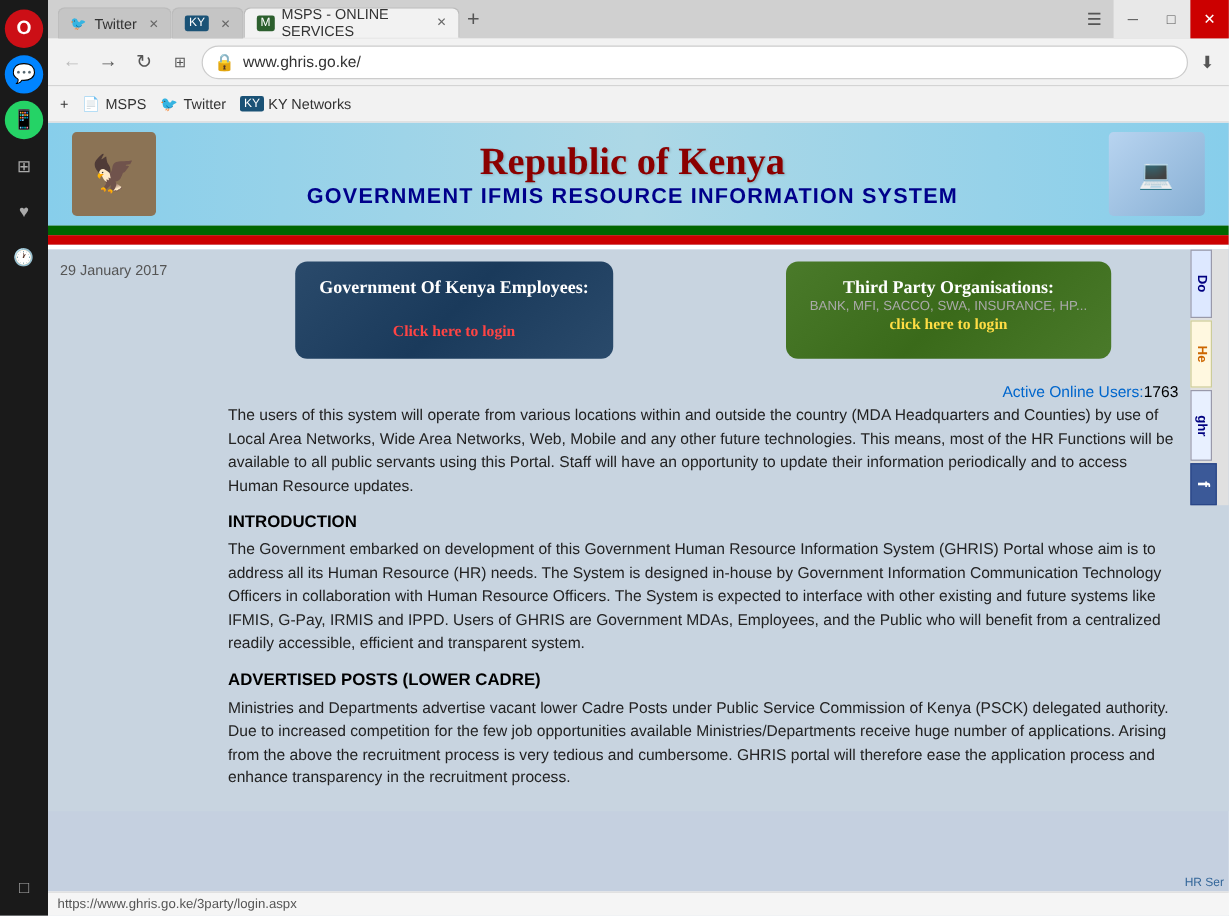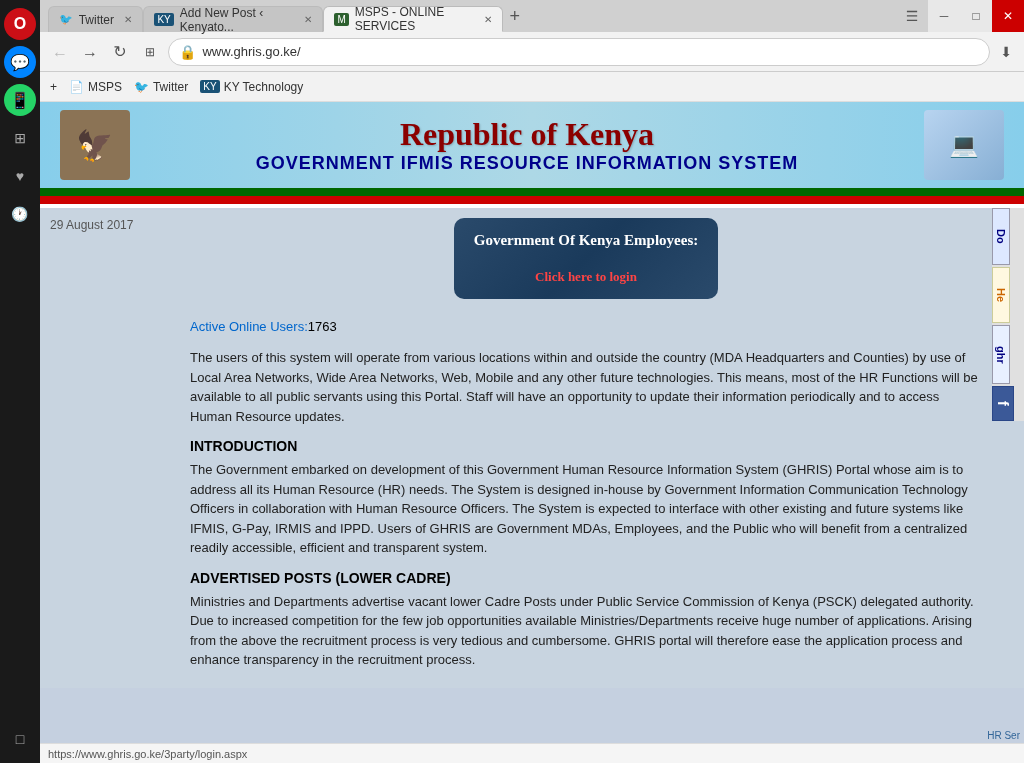--- a/index.html
+++ b/index.html
@@ -236,23 +236,23 @@
       color: #ff4444;
       font-size: 13px;
       font-weight: bold;
       text-decoration: none;
       font-family: Liberation Serif, serif;
     }
     .third .login-btn-link { color: #ffdd44; }
 
     
     .active-users {
-      text-align: left;
+      text-align: right;
       font-size: 13px;
-      margin-bottom: 14px;
+      margin-bottom: 2px;
       color: #0066cc;
     }
     .active-users span { color: #000; }
 
     
     .section-title {
       font-weight: bold;
       font-size: 14px;
       color: #000;
       margin-bottom: 6px;
@@ -317,21 +317,20 @@
 <div style="position: absolute; left: 40px; top: 0; right: 0; z-index: 5;">
 
   <div class="tab-bar" style="position: relative; padding-right: 80px;">
     <div class="tab">
       <span class="tab-icon">🐦</span>
       <span>Twitter</span>
       <span class="tab-close">✕</span>
     </div>
     <div class="tab">
       <span class="tab-icon" style="font-size:10px; background:#1a5276; color:#fff; padding:1px 3px; border-radius:2px;">KY</span>
-      <span>Add New Post ‹ Kenyato...</span>
       <span class="tab-close">✕</span>
     </div>
     <div class="tab active">
       <span class="tab-icon" style="font-size:10px; background:#2c5f2e; color:#fff; padding:1px 3px; border-radius:2px;">M</span>
       <span>MSPS - ONLINE SERVICES</span>
       <span class="tab-close">✕</span>
     </div>
     <span class="tab-new">+</span>
 
     <div class="window-controls">
@@ -359,21 +358,21 @@
     <span class="bookmark-item">
       <span>📄</span>
       <span>MSPS</span>
     </span>
     <span class="bookmark-item">
       <span>🐦</span>
       <span>Twitter</span>
     </span>
     <span class="bookmark-item">
       <span style="font-size:10px; background:#1a5276; color:#fff; padding:1px 3px; border-radius:2px;">KY</span>
-      <span>KY Technology</span>
+      <span>KY Networks</span>
     </span>
   </div>
 </div>
 
 <div class="main-content">
 
   <div class="site-header">
     <div class="site-header-left">
       <div class="coat-of-arms">🦅</div>
     </div>
@@ -398,31 +397,36 @@
       <div style="background: #fff8e0; border: 1px solid #cc9; padding: 20px 2px; font-size: 11px; font-weight: bold; text-align: center; cursor: pointer; writing-mode: vertical-rl; color: #cc6600; margin-bottom: 2px;">He</div>
       <div style="background: #e8f0ff; border: 1px solid #99a; padding: 20px 2px; font-size: 11px; font-weight: bold; text-align: center; cursor: pointer; writing-mode: vertical-rl; color: #000080; margin-bottom: 2px;">ghr</div>
       <div style="background: #3b5998; border: 1px solid #2a4687; padding: 14px 2px; font-size: 14px; font-weight: bold; text-align: center; cursor: pointer; writing-mode: vertical-rl; color: #fff;">f</div>
     </div>
 
     <div style="flex: 1; padding: 10px; padding-right: 42px; background: #c8d4e0;">
 
       <div style="display: flex; gap: 10px;">
 
         <div style="width: 130px; font-size: 12px; color: #555; flex-shrink: 0;">
-          <span>29 August 2017</span>
+          <span>29 January 2017</span>
         </div>
 
         <div style="flex: 1;">
 
           <div class="login-buttons">
             <div class="login-btn gov">
               <div class="login-btn-title">Government Of Kenya Employees:</div>
               <br>
               <span class="login-btn-link">Click here to login</span>
             </div>
+            <div class="login-btn third">
+              <div class="login-btn-title">Third party organisations:</div>
+              <div class="login-btn-subtitle">BANK, MFI, SACCO, SWA, INSURANCE, HP...</div>
+              <span class="login-btn-link">click here to login</span>
+            </div>
           </div>
 
           <div class="active-users">
             <span style="color: #0066cc;">Active Online Users:</span><span>1763</span>
           </div>
 
           <div class="section-text">The users of this system will operate from various locations within and outside the country (MDA Headquarters and Counties) by use of Local Area Networks, Wide Area Networks, Web, Mobile and any other future technologies. This means, most of the HR Functions will be available to all public servants using this Portal. Staff will have an opportunity to update their information periodically and to access Human Resource updates.</div>
 
           <div class="section-title">INTRODUCTION</div>
           <div class="section-text">The Government embarked on development of this Government Human Resource Information System (GHRIS) Portal whose aim is to address all its Human Resource (HR) needs. The System is designed in-house by Government Information Communication Technology Officers in collaboration with Human Resource Officers. The System is expected to interface with other existing and future systems like IFMIS, G-Pay, IRMIS and IPPD. Users of GHRIS are Government MDAs, Employees, and the Public who will benefit from a centralized readily accessible, efficient and transparent system.</div>

